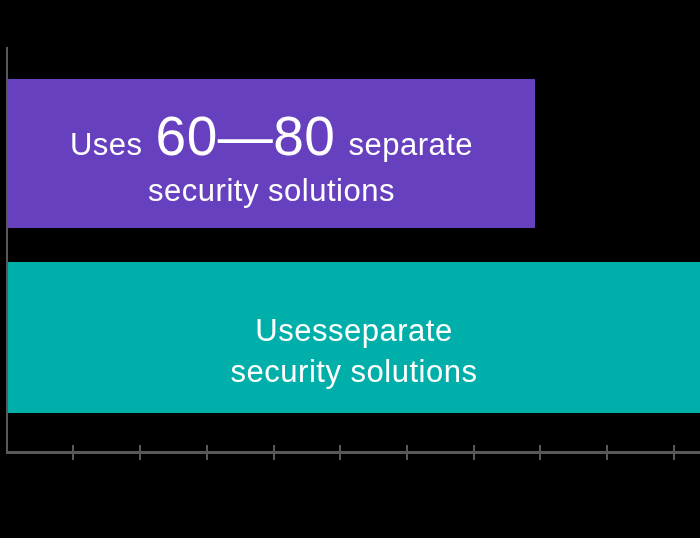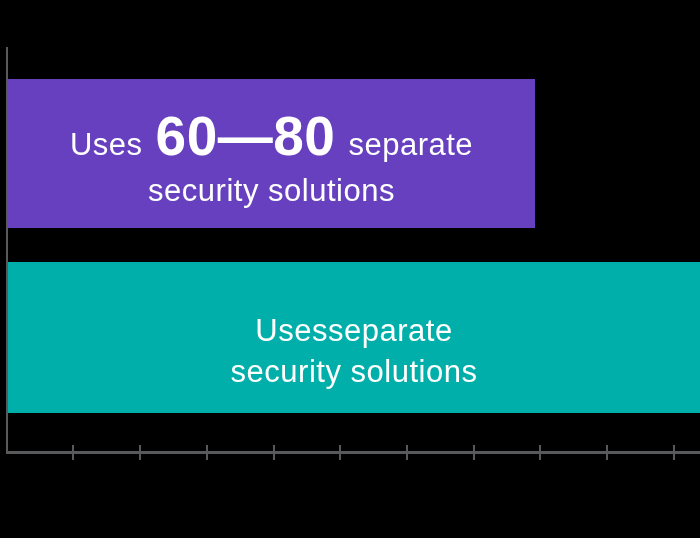--- a/index.html
+++ b/index.html
@@ -71,21 +71,21 @@
     white-space: nowrap;
   }
   .sm {
     font-size: 31px;
     font-weight: 500;
     letter-spacing: 0.5px;
     margin-top: 28px;
   }
   .big {
     font-size: 55px;
-    font-weight: 700;
+    font-weight: 400;
     letter-spacing: 0.5px;
     margin: 0 13px;
   }
   .bar-line2 {
     margin-top: 5px;
     line-height: 1.15;
   }
 </style>
 </head>
 <body>

